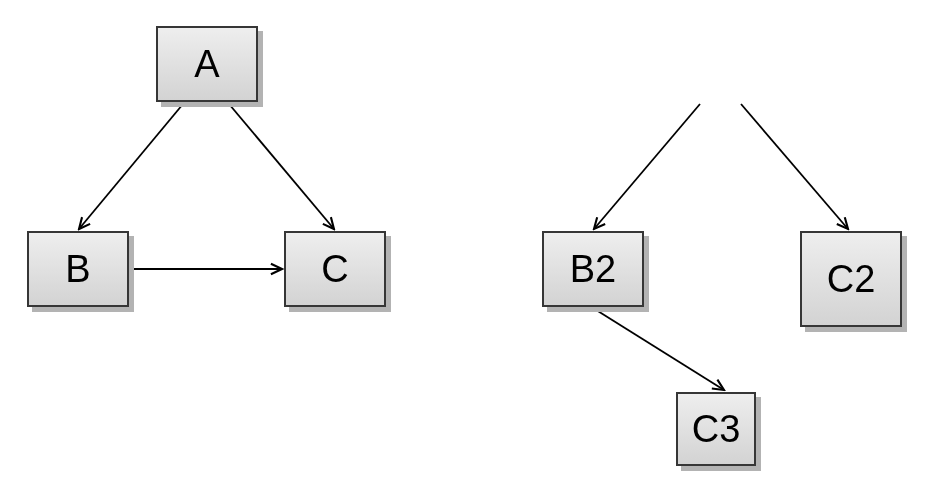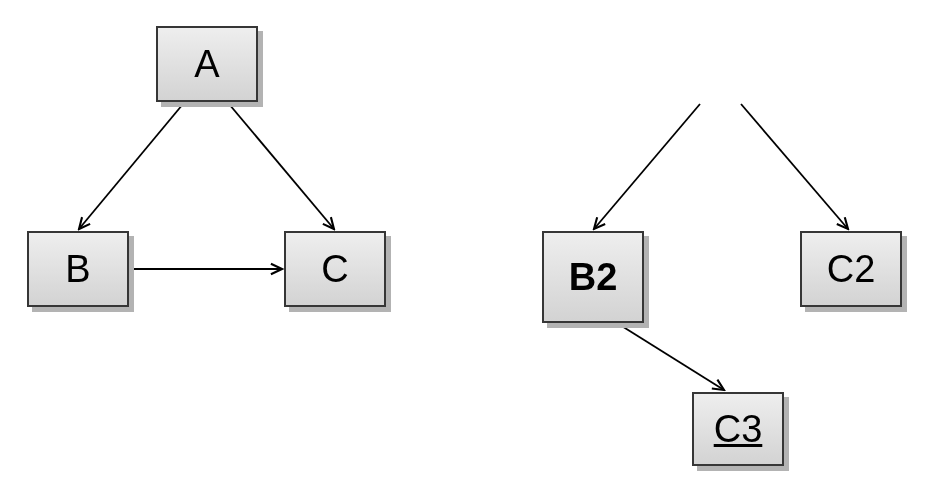--- a/index.html
+++ b/index.html
@@ -78,23 +78,23 @@
   <div class="node-layer" id="nodes">
       <div class="node" style="left: 156px; top: 26px; width: 102px; height: 76px;">
         <span class="node-label">A</span>
       </div>
       <div class="node" style="left: 27px; top: 231px; width: 102px; height: 76px;">
         <span class="node-label">B</span>
       </div>
       <div class="node" style="left: 284px; top: 231px; width: 102px; height: 76px;">
         <span class="node-label">C</span>
       </div>
-      <div class="node" style="left: 542px; top: 231px; width: 102px; height: 92px; font-weight: bold;">
+      <div class="node" style="left: 542px; top: 231px; width: 102px; height: 76px;">
         <span class="node-label">B2</span>
       </div>
-      <div class="node" style="left: 800px; top: 231px; width: 102px; height: 76px;">
+      <div class="node" style="left: 800px; top: 231px; width: 102px; height: 96px;">
         <span class="node-label">C2</span>
       </div>
-      <div class="node" style="left: 692px; top: 392px; width: 92px; height: 74px; text-decoration: underline;">
+      <div class="node" style="left: 676px; top: 392px; width: 80px; height: 74px;">
         <span class="node-label">C3</span>
       </div>
     </div>
 </div>
 
 </body></html>

